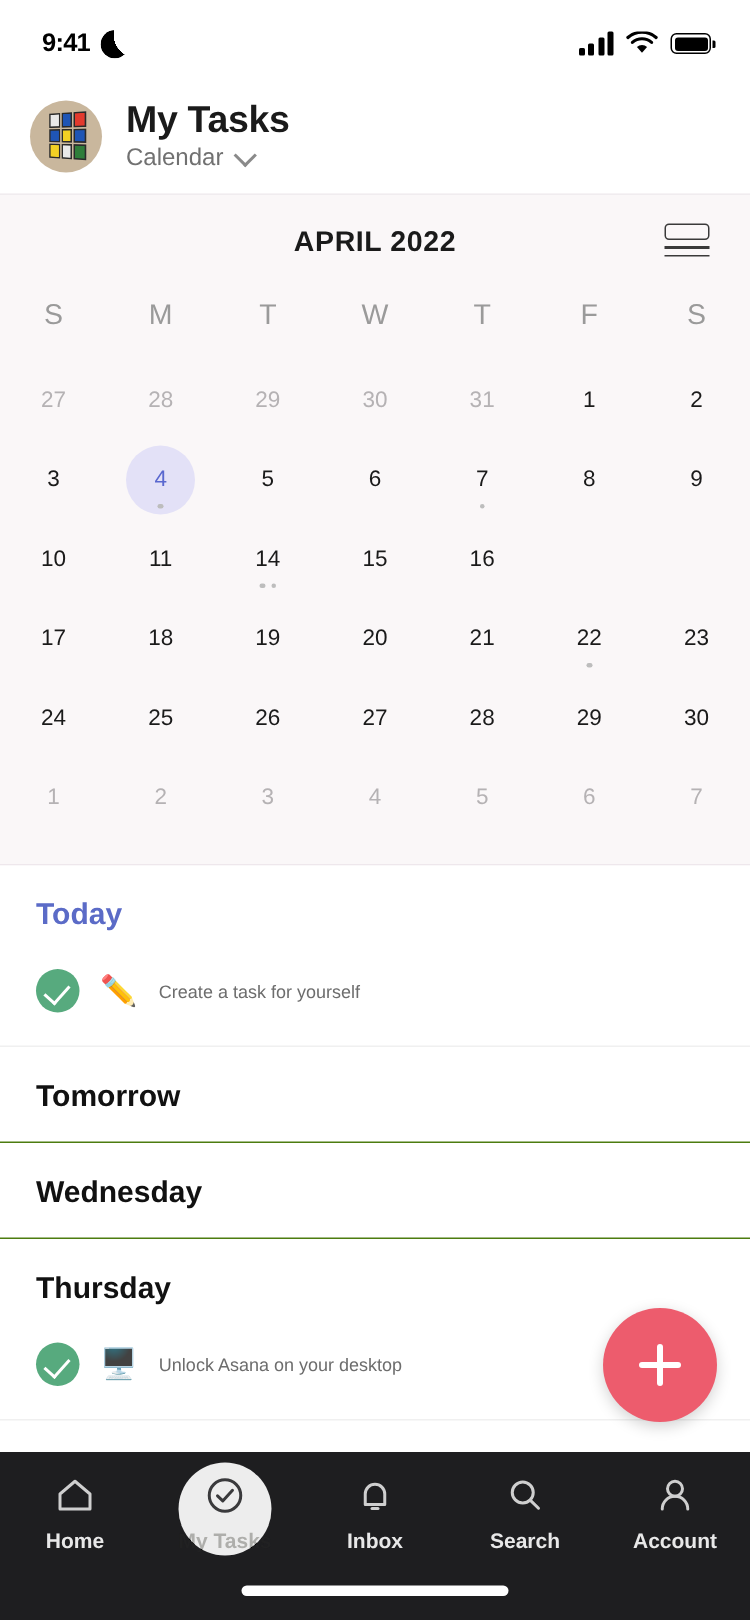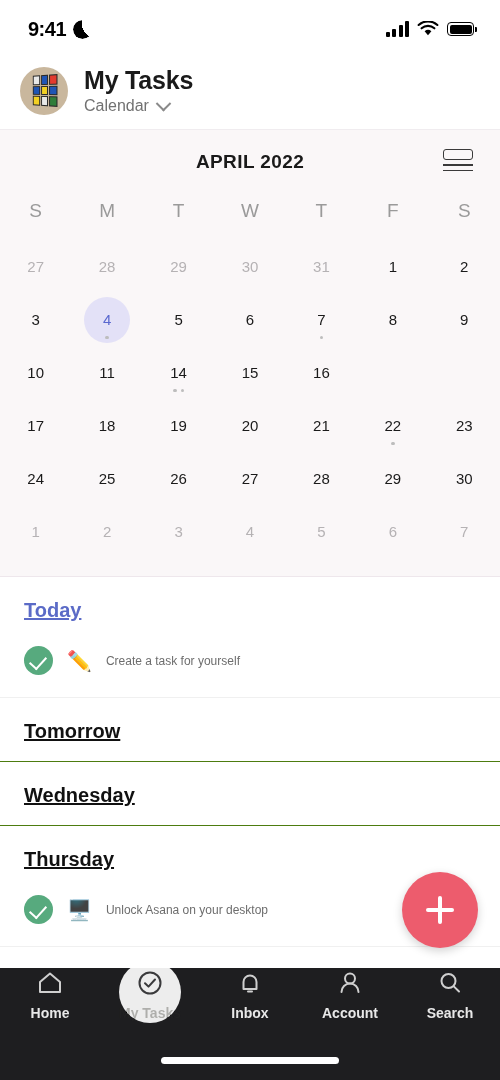--- a/index.html
+++ b/index.html
@@ -10,21 +10,21 @@
     overflow: hidden;
   }
   #app { position: relative; width: 500px; height: 1080px; background: #ffffff; }
 
   
   .statusbar {
     height: 58px; display: flex; align-items: center;
     justify-content: space-between; padding: 0 26px 0 28px;
   }
   .sb-left { display: flex; align-items: center; gap: 7px; }
-  .sb-time { font-size: 20px; font-weight: bold; color: #000; letter-spacing: -0.5px; }
+  .sb-time { font-size: 17px; font-weight: bold; color: #000; letter-spacing: -0.5px; }
   .sb-moon { width: 19px; height: 19px; position: relative; }
   .sb-moon::before {
     content: ""; position: absolute; inset: 0; border-radius: 50%;
     background: #000;
     -webkit-mask: radial-gradient(circle 15px at 125% 18%, transparent 99%, #000 100%);
             mask: radial-gradient(circle 15px at 125% 18%, transparent 99%, #000 100%);
   }
   .sb-right { display: flex; align-items: center; gap: 8px; }
   .bars { display: flex; align-items: flex-end; gap: 2.5px; height: 16px; }
   .bars i { width: 4px; background: #000; border-radius: 1px; display: block; }
@@ -79,21 +79,21 @@
   .cell.sel::before {
     content: ""; position: absolute; width: 46px; height: 46px; border-radius: 50%;
     background: #e3e1f7; z-index: 1;
   }
   .dots { position: absolute; bottom: 7px; left: 0; right: 0; display: flex;
           justify-content: center; gap: 4px; z-index: 3; }
   .dots i { width: 3.5px; height: 3.5px; border-radius: 50%; background: #bdbdbd; display: block; }
 
   
   .tasks { background: #fff; padding: 0 0 0 0; }
-  .sec { font-size: 20px; font-weight: bold; color: #111; padding: 22px 16px 18px 24px; text-decoration: underline; }
+  .sec { font-size: 20px; font-weight: bold; color: #111; padding: 22px 16px 18px 24px; }
   .sec.today { color: #5b6bc7; }
   .task-row { display: flex; align-items: center; gap: 14px; padding: 6px 24px 22px 24px;
               border-bottom: 1px solid #f0f0f0; }
   .check { width: 29px; height: 29px; border-radius: 50%; background: #57aa7e; flex: none;
            position: relative; }
   .check::after {
     content: ""; position: absolute; left: 9px; top: 7px; width: 8px; height: 14px;
     border-right: 2.6px solid #fff; border-bottom: 2.6px solid #fff; transform: rotate(42deg);
   }
   .task-emoji { font-size: 20px; line-height: 1; }
@@ -109,21 +109,21 @@
   .fab .plus { position: relative; width: 28px; height: 28px; }
   .fab .plus::before, .fab .plus::after {
     content: ""; position: absolute; background: #fff; border-radius: 2px;
   }
   .fab .plus::before { left: 0; top: 12px; width: 28px; height: 4px; }
   .fab .plus::after { top: 0; left: 12px; width: 4px; height: 28px; }
 
   
   .navbar {
     position: absolute; left: 0; bottom: 0; width: 500px; height: 112px;
-    background: #1e1e20; display: flex; align-items: flex-start; padding-top: 0; z-index: 30;
+    background: #1e1e20; display: flex; align-items: flex-start; padding-top: 14px; z-index: 30;
   }
   .nav-item { flex: 1; display: flex; flex-direction: column; align-items: center;
               gap: 7px; position: relative; }
   .nav-ic { width: 30px; height: 30px; position: relative; }
   .nav-label { font-size: 14px; color: #e8e8e8; font-weight: bold; }
   .ripple {
     position: absolute; top: -7px; left: 50%; transform: translateX(-50%);
     width: 62px; height: 62px; border-radius: 50%; background: rgba(255,255,255,0.92); z-index: 1;
   }
   .nav-item.active .nav-ic, .nav-item.active .nav-label { z-index: 2; }
@@ -399,30 +399,30 @@
           <svg width="30" height="30" viewBox="0 0 30 30">
             <path d="M8.5 21 V14 a6.5 6.5 0 0 1 13 0 V21 Z" fill="none" stroke="#cfcfcf" stroke-width="2" stroke-linejoin="round"></path>
             <path d="M13 23.6 h4" stroke="#cfcfcf" stroke-width="2" stroke-linecap="round"></path>
           </svg>
         </span>
         <span class="nav-label">Inbox</span>
       </div>
       <div class="nav-item">
         <span class="nav-ic">
           <svg width="30" height="30" viewBox="0 0 30 30">
-            <circle cx="15" cy="10.5" r="5" fill="none" stroke="#cfcfcf" stroke-width="2"></circle>
-            <path d="M6.5 24 a8.5 8.5 0 0 1 17 0" fill="none" stroke="#cfcfcf" stroke-width="2" stroke-linecap="round"></path>
-          </svg>
-        </span>
-        <span class="nav-label">Account</span>
+            <circle cx="13.5" cy="13" r="7" fill="none" stroke="#cfcfcf" stroke-width="2"></circle>
+            <path d="M18.8 18.4 L24 23.5" stroke="#cfcfcf" stroke-width="2" stroke-linecap="round"></path>
+          </svg>
+        </span>
+        <span class="nav-label">Search</span>
       </div>
       <div class="nav-item">
         <span class="nav-ic">
           <svg width="30" height="30" viewBox="0 0 30 30">
-            <circle cx="13.5" cy="13" r="7" fill="none" stroke="#cfcfcf" stroke-width="2"></circle>
-            <path d="M18.8 18.4 L24 23.5" stroke="#cfcfcf" stroke-width="2" stroke-linecap="round"></path>
-          </svg>
-        </span>
-        <span class="nav-label">Search</span>
+            <circle cx="15" cy="10.5" r="5" fill="none" stroke="#cfcfcf" stroke-width="2"></circle>
+            <path d="M6.5 24 a8.5 8.5 0 0 1 17 0" fill="none" stroke="#cfcfcf" stroke-width="2" stroke-linecap="round"></path>
+          </svg>
+        </span>
+        <span class="nav-label">Account</span>
       </div>
     </div>
 
 </div>
 
 </body></html>

